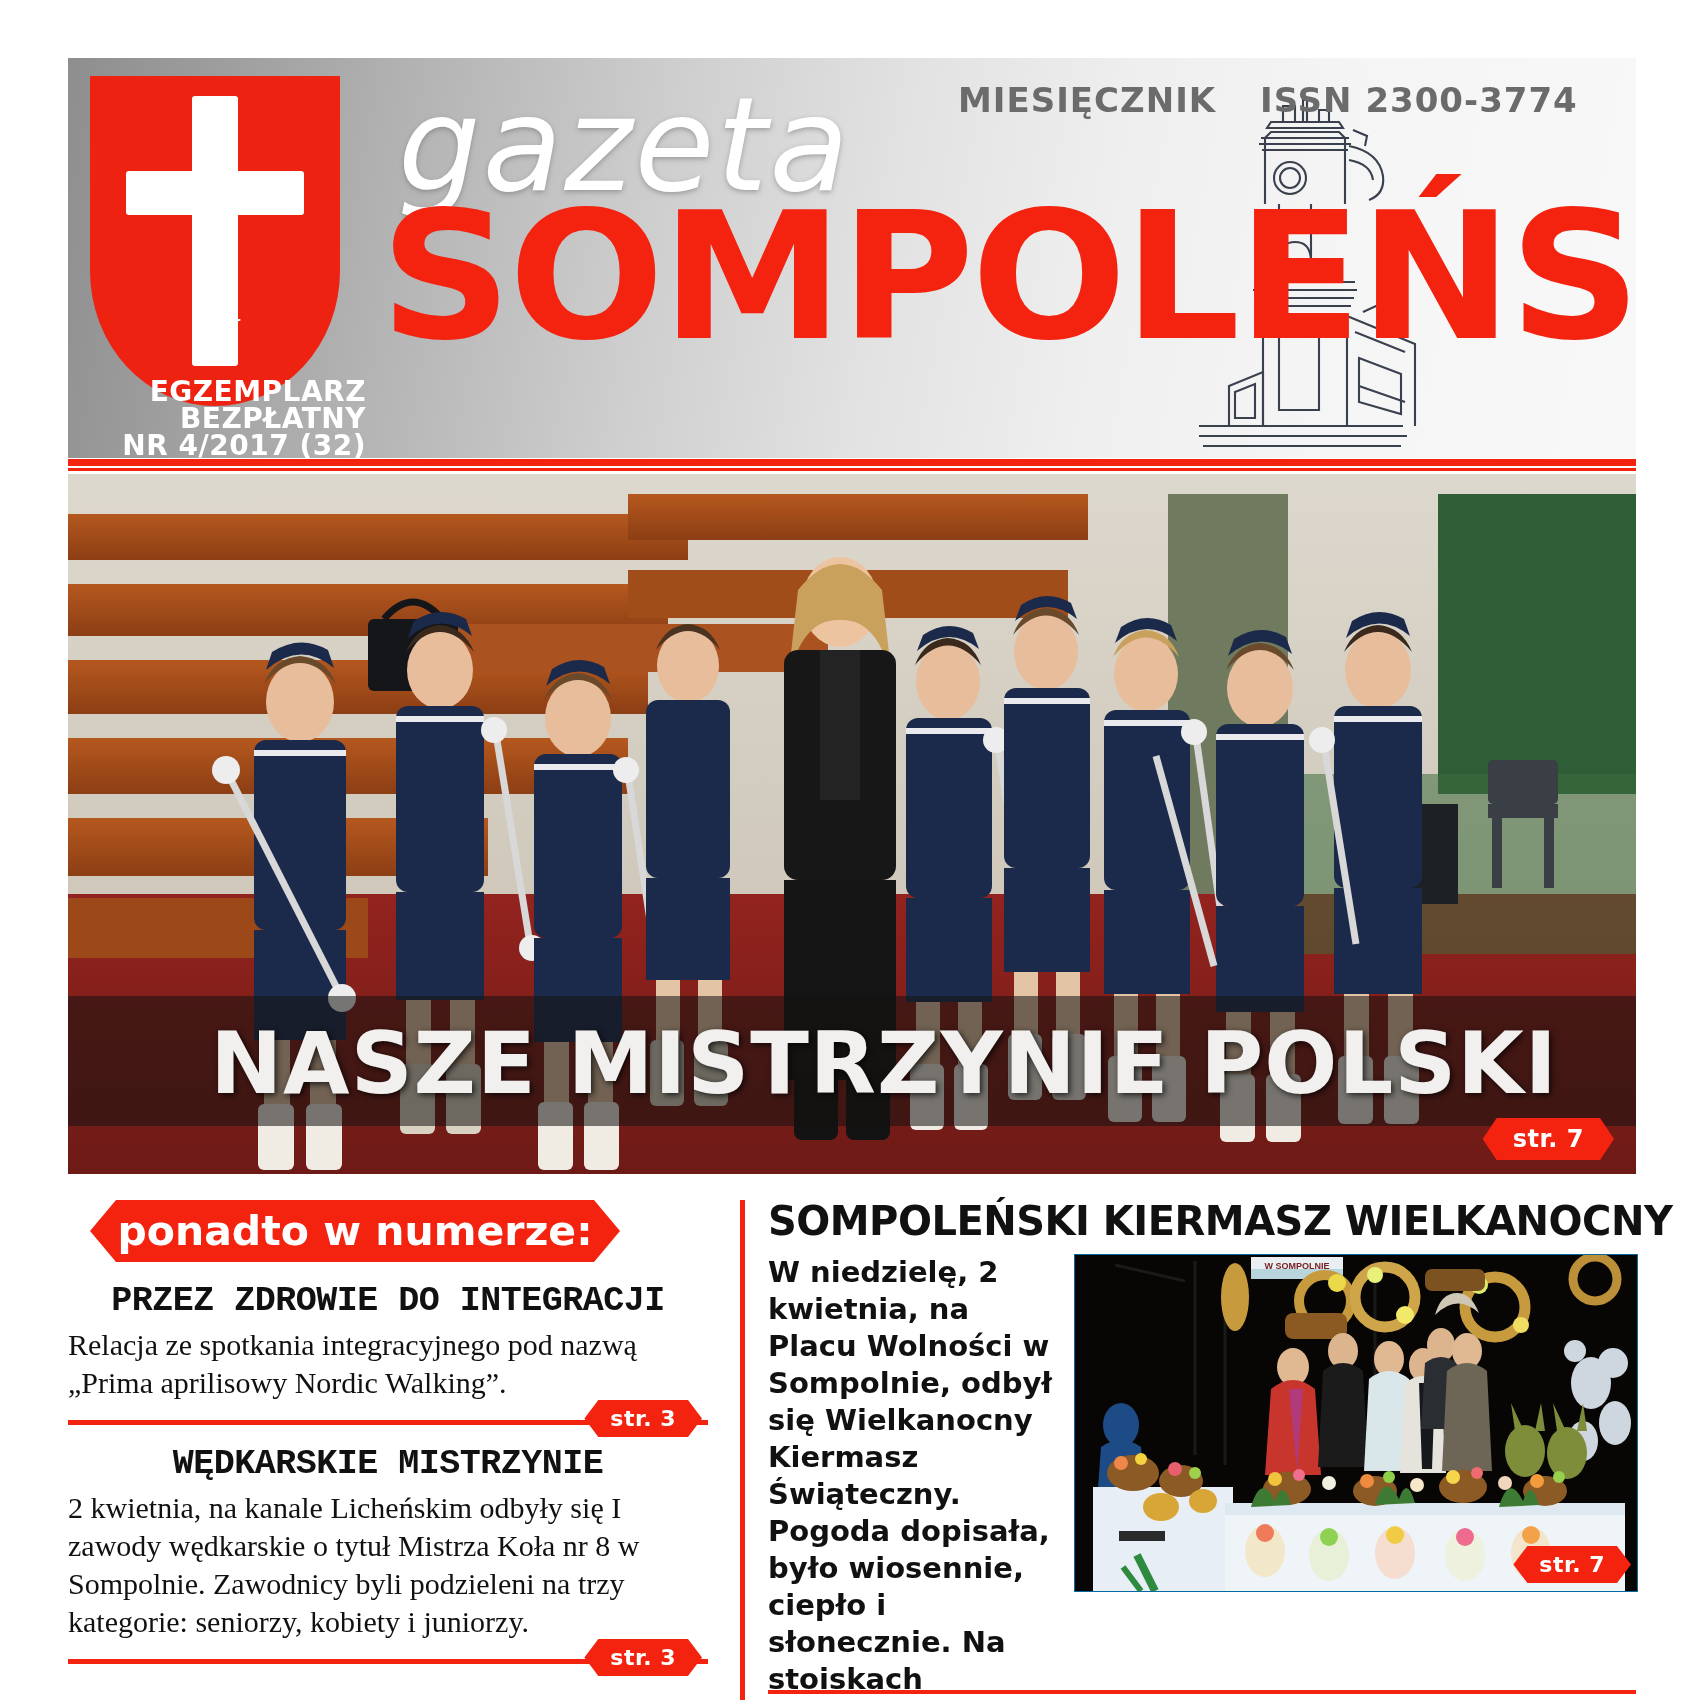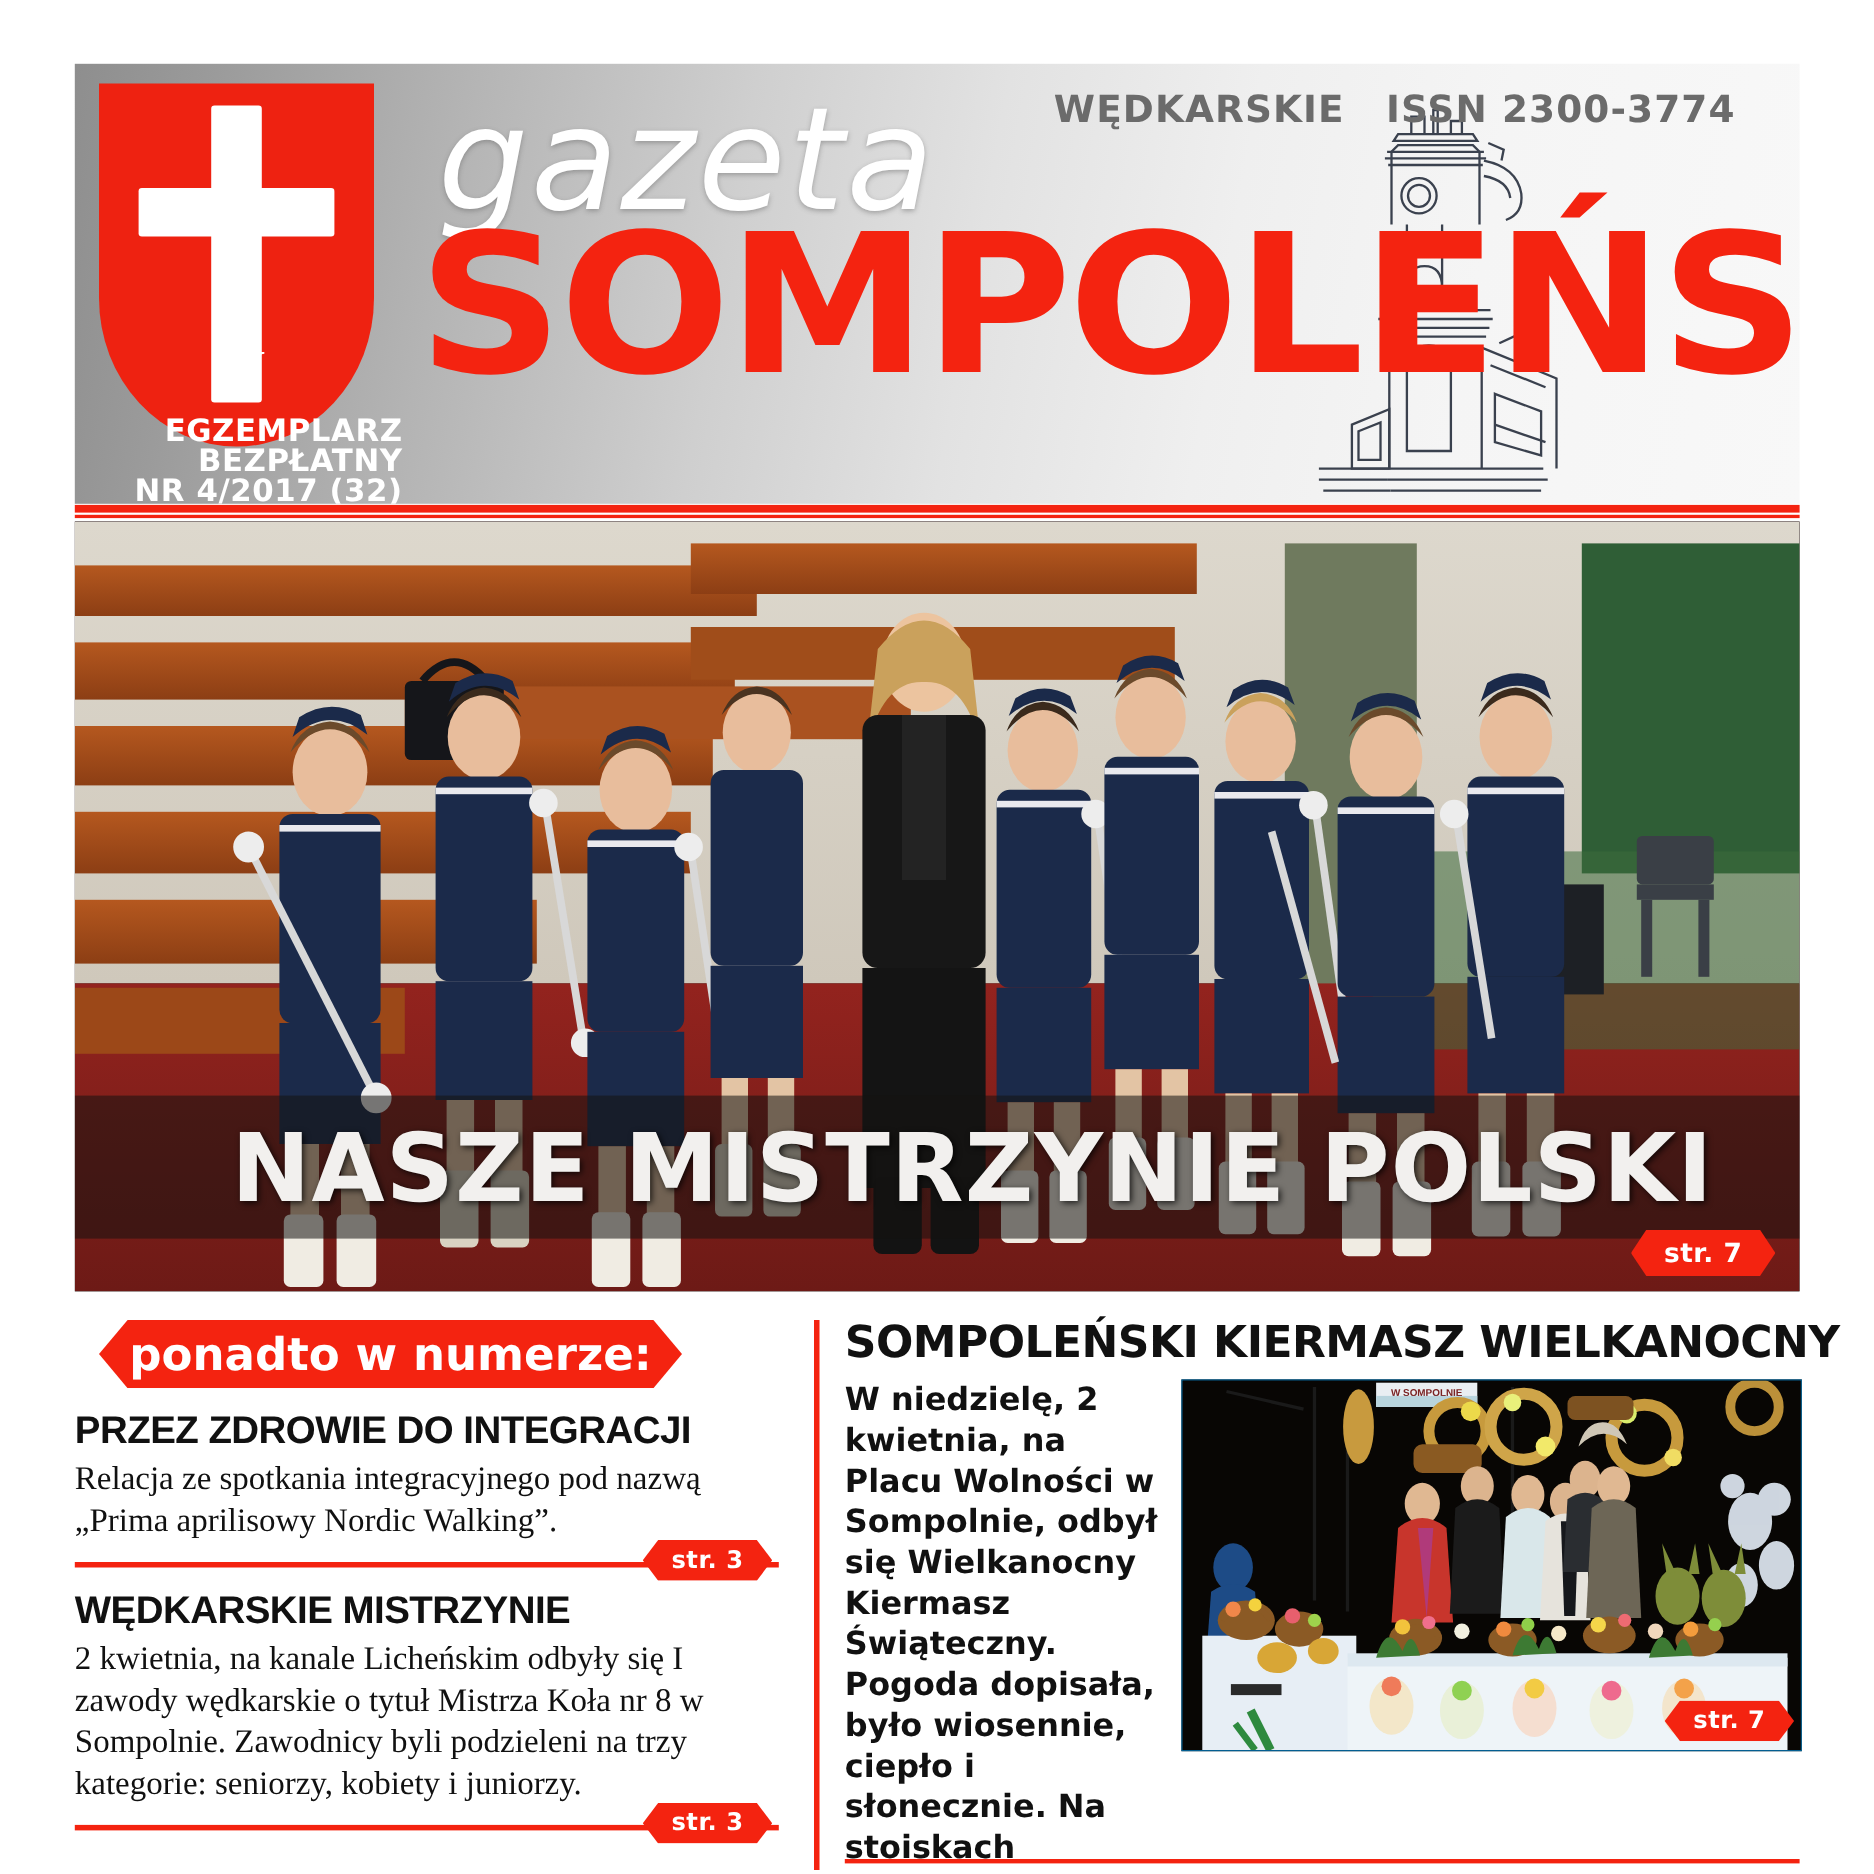--- a/index.html
+++ b/index.html
@@ -141,23 +141,23 @@
     color:#fff;
     font-family:"DejaVu Sans", sans-serif;
     font-weight:bold;font-size:41px;line-height:62px;
     text-align:center;
     letter-spacing:0px;
   }
 
   .art{position:relative;margin-top:18px;}
   .art h3{
     margin:0;
-    font-family:Liberation Sans, sans-serif;
+    font-family:Liberation Mono, monospace;
     font-weight:bold;font-size:35px;line-height:42px;
-    color:#111;letter-spacing:-.5px;
+    color:#111;letter-spacing:-.5px;text-align:center;
   }
   .art p{
     margin:4px 0 0 0;
     font-family:"Liberation Serif", serif;
     font-size:30px;line-height:38px;
     color:#111;
   }
   .art .badge{position:absolute;right:6px;bottom:-12px;}
   .art-rule{margin-top:18px;height:5px;background:#f42310;width:100%;}
 
@@ -228,21 +228,21 @@
       <path d="M206 74 Q228 78 230 94"></path>
       <path d="M210 44 L224 50 L222 60"></path>
       <path d="M56 340 L120 340"></path>
       <path d="M56 350 L118 350"></path>
       <path d="M60 360 L121 360"></path>
       <path d="M86 300 L120 286 L120 340 L86 340 Z"></path>
       <path d="M92 306 L112 298 L112 332 L92 332 Z"></path>
     </g>
   </svg>
 
-  <div class="miesiecznik">WĘDKARSKIE</div>
+  <div class="miesiecznik">MIESIĘCZNIK</div>
   <div class="issn">ISSN 2300-3774</div>
 
   <div class="gazeta">gazeta</div>
   <div class="sompolenska">SOMPOLEŃSKA</div>
 
   <div class="issue-info">
     <div>EGZEMPLARZ BEZPŁATNY</div>
     <div>NR 4/2017 (32)</div>
   </div>
 </div>

